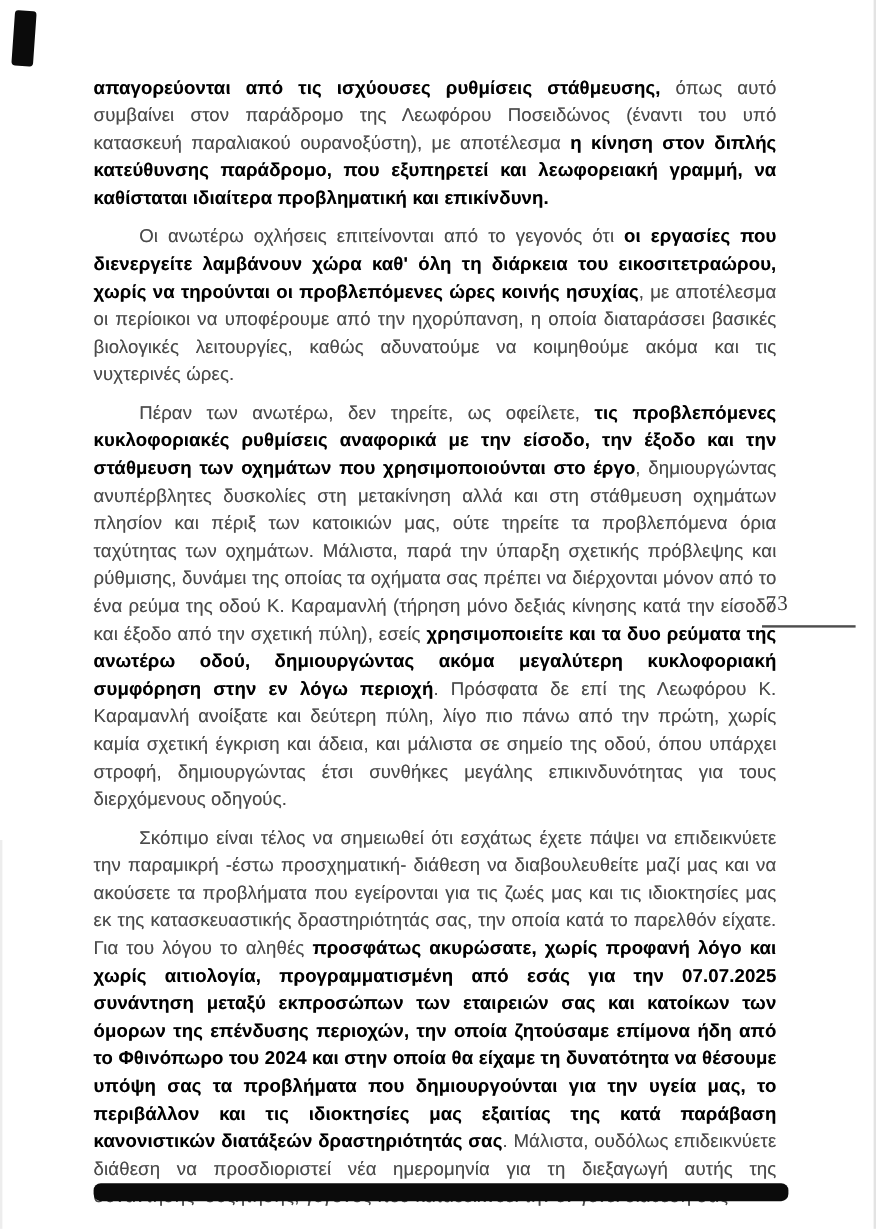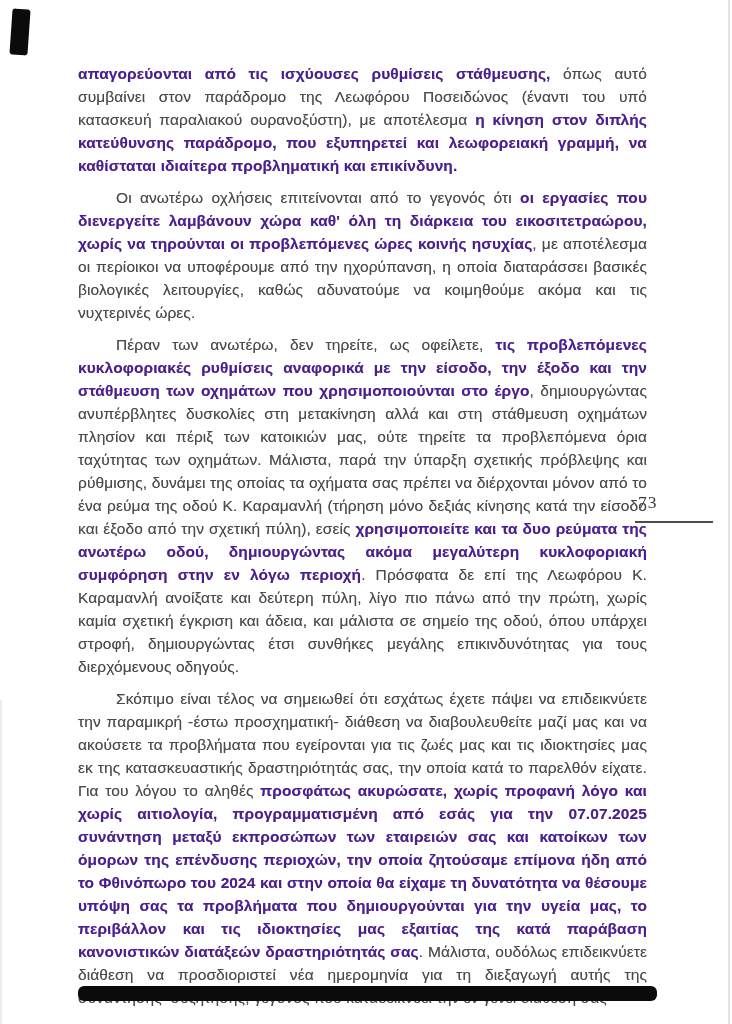--- a/index.html
+++ b/index.html
@@ -9,21 +9,21 @@
     font-family:"Liberation Sans", sans-serif;
   }
   .doc-text{
     position:absolute;left:78px;top:62px;width:569px;
     font-size:15.5px;line-height:23px;color:#4a4a4a;
     text-align:justify;letter-spacing:0.1px;
     text-shadow:0 0 0.5px rgba(80,80,80,0.55);
   }
   .doc-text p{margin:0 0 9px 0;}
   .doc-text p.indent{text-indent:38px;}
-  .doc-text b{color:#4c1d95;font-weight:bold;}
+  .doc-text b{color:#000000;font-weight:bold;}
   .page-number{
     position:absolute;left:638px;top:492px;
     font-family:"Liberation Serif", serif;
     font-size:17.5px;color:#3a3a3a;letter-spacing:1px;
   }
   .page-rule{
     position:absolute;left:635px;top:521px;width:78px;height:2px;
     background:#4d4d4d;
   }
   .corner-mark{

